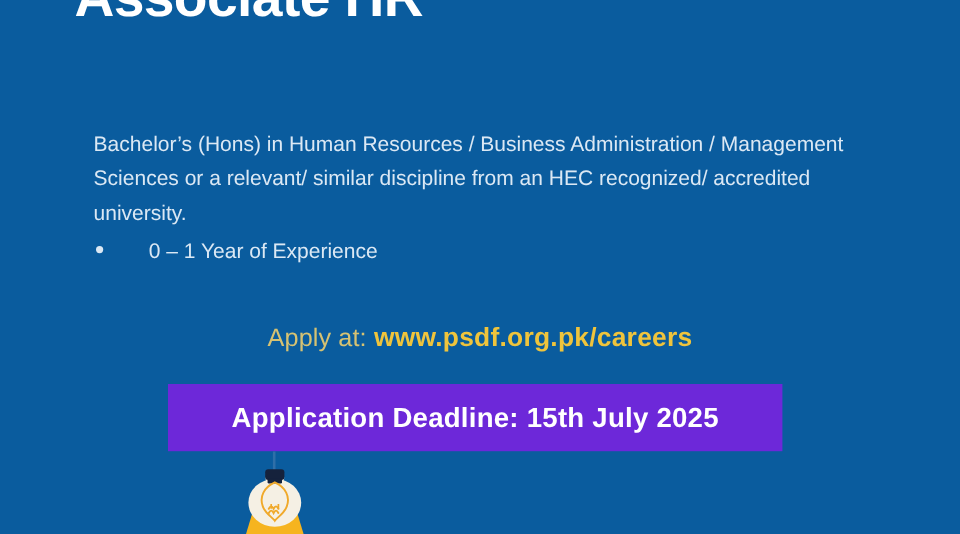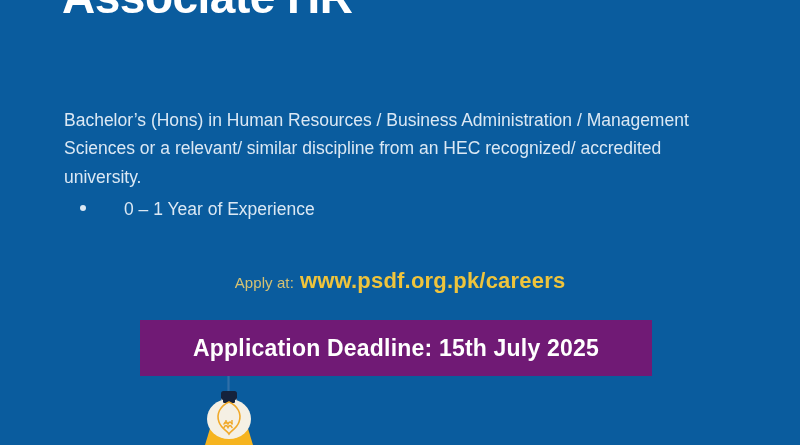--- a/index.html
+++ b/index.html
@@ -31,21 +31,21 @@
     line-height: 1.18;
     font-weight: 700;
     letter-spacing: -0.5px;
     color: #ffffff;
     white-space: nowrap;
   }
 
   
   #qualification {
     position: absolute;
-    left: 64px;
+    left: 78px;
     top: 88px;
     width: 640px;
     font-size: 17.5px;
     line-height: 1.63;
     color: #dbe8f4;
     font-weight: 400;
   }
 
   
   #requirements-list {
@@ -77,42 +77,42 @@
   
   #apply-line {
     position: absolute;
     left: 0;
     right: 0;
     top: 268px;
     text-align: center;
     white-space: nowrap;
   }
   #apply-line .apply-label {
-    font-size: 15px;
+    font-size: 21px;
     font-weight: 400;
     color: #d6c272;
     letter-spacing: 0.1px;
     margin-top: 22px;
   }
   #apply-line .apply-url {
     font-size: 22px;
     font-weight: 700;
     color: #efc43c;
     letter-spacing: 0.2px;
     margin-left: 6px;
   }
 
   
   #deadline-banner {
     position: absolute;
     left: 140px;
     top: 320px;
     width: 512px;
     height: 56px;
-    background: #701a75;
+    background: #6d28d9;
     display: flex;
     align-items: center;
     justify-content: center;
   }
   #deadline-banner .deadline-text {
     font-size: 23px;
     font-weight: 700;
     color: #ffffff;
     letter-spacing: 0.2px;
     white-space: nowrap;

